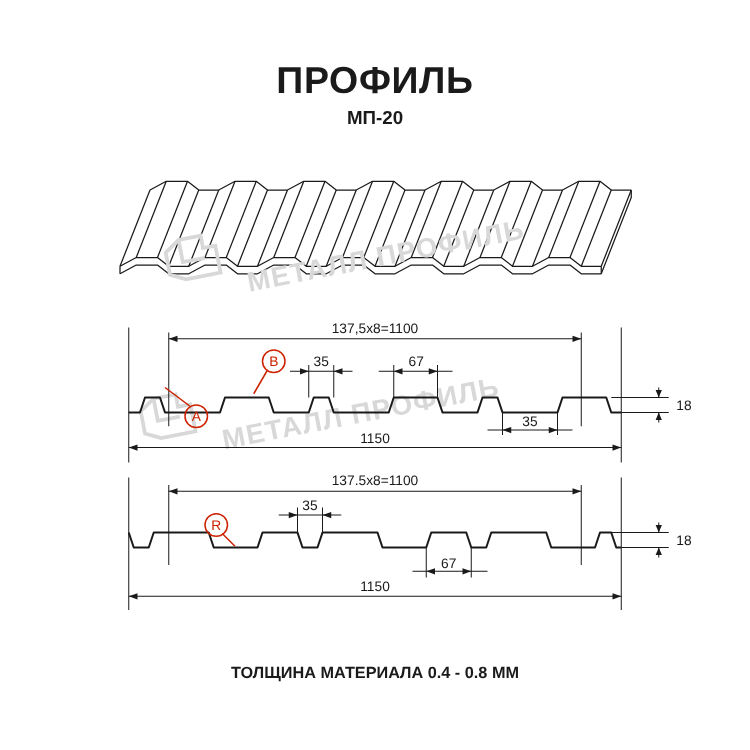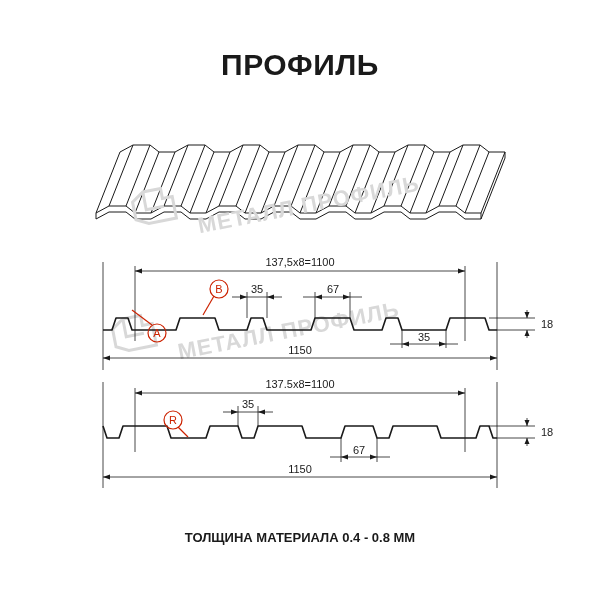--- a/index.html
+++ b/index.html
@@ -71,20 +71,21 @@
     pointer-events: none;
     transform: rotate(-11deg);
   }
 </style>
 </head>
 <body>
 
 <div class="page">
 
   <div class="title">ПРОФИЛЬ</div>
+  <div class="subtitle">МП-20</div>
 
   <svg width="600" height="600" viewBox="0 0 600 600">
     <g fill="none" stroke="#1a1a1a" stroke-width="1" stroke-linejoin="round">
 
       <path d="M120 152 L133 145 L150 145 L159 152 L175 152 L188 145 L205 145 L214 152 L230 152 L243 145 L260 145 L269 152 L285 152 L298 145 L315 145 L324 152 L340 152 L353 145 L370 145 L379 152 L395 152 L408 145 L425 145 L434 152 L450 152 L463 145 L480 145 L489 152 L505 152"></path>
 
       <path d="M96 213 L109 206 L126 206 L135 213 L151 213 L164 206 L181 206 L190 213 L206 213 L219 206 L236 206 L245 213 L261 213 L274 206 L291 206 L300 213 L316 213 L329 206 L346 206 L355 213 L371 213 L384 206 L401 206 L410 213 L426 213 L439 206 L456 206 L465 213 L481 213"></path>
 
       <path d="M96 219 L109 212 L126 212 L135 219 L151 219 L164 212 L181 212 L190 219 L206 219 L219 212 L236 212 L245 219 L261 219 L274 212 L291 212 L300 219 L316 219 L329 212 L346 212 L355 219 L371 219 L384 212 L401 212 L410 219 L426 219 L439 212 L456 212 L465 219 L481 219"></path>
 

